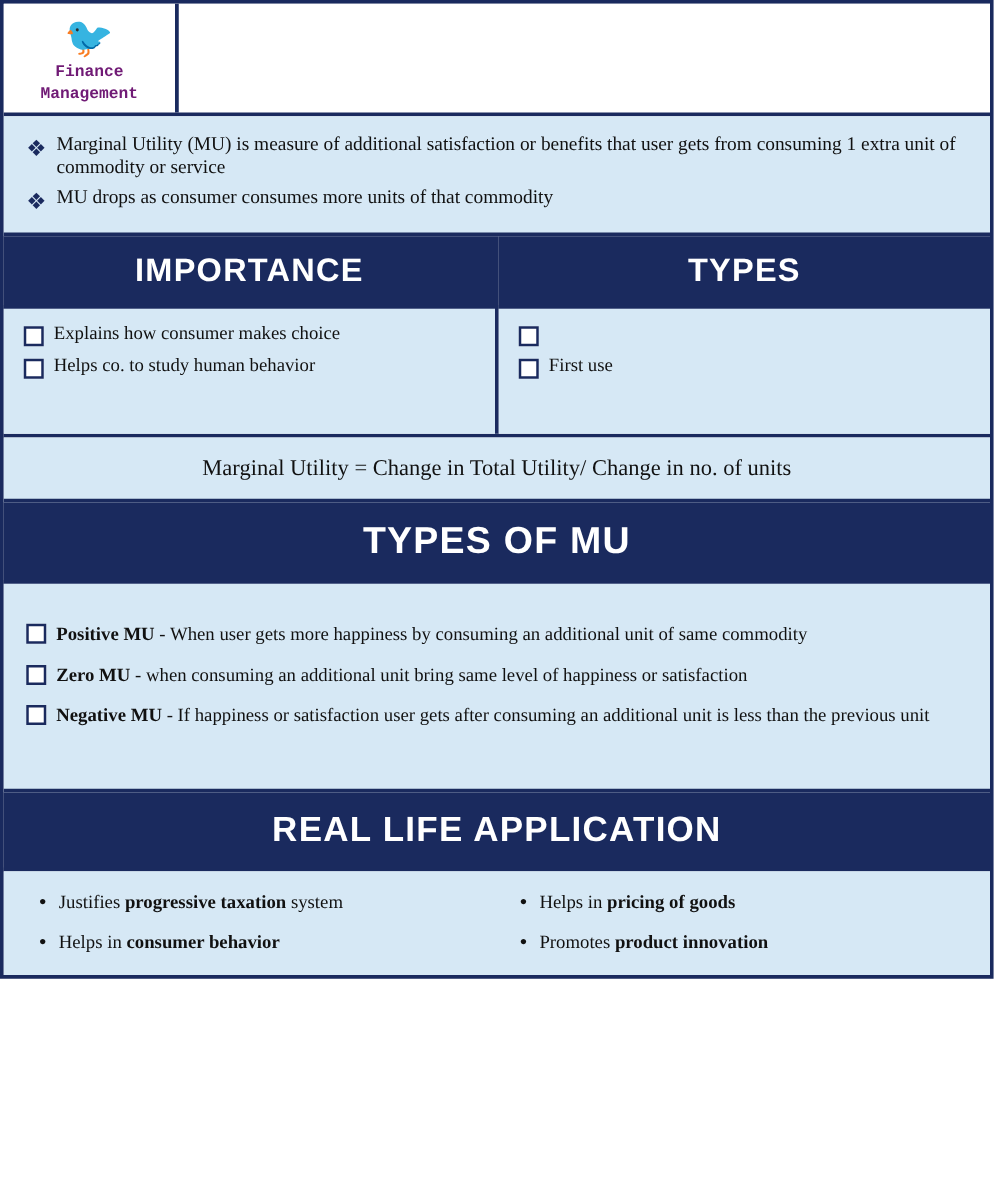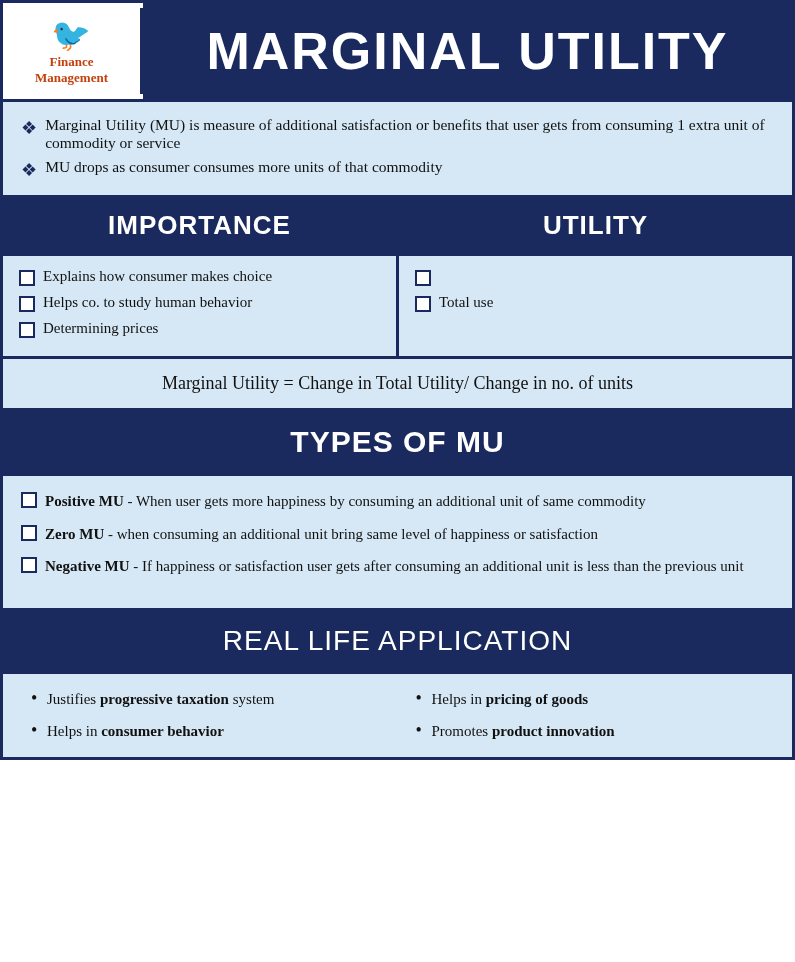--- a/index.html
+++ b/index.html
@@ -42,21 +42,22 @@
 
     .logo-text {
       font-size: 13px;
       font-weight: bold;
       color: #1a2a5e;
       text-align: center;
       line-height: 1.2;
     }
 
     .logo-text span {
-      color: #c2410c;
+      color: #701a75;
+      font-family: Liberation Mono, monospace;
     }
 
     .main-title-area {
       flex: 1;
       background: #1a2a5e;
       display: flex;
       align-items: center;
       justify-content: center;
       padding: 18px 20px;
     }
@@ -188,21 +189,21 @@
       font-weight: bold;
       text-align: center;
       padding: 14px 8px;
       letter-spacing: 1px;
       font-family: Arial, sans-serif;
       border-bottom: 3px solid #1a2a5e;
     }
 
     .types-content {
       background: #d6e8f5;
-      padding: 14px 18px;
+      padding: 30px 18px;
       border-bottom: 3px solid #1a2a5e;
     }
 
     .types-content p {
       font-size: 15px;
       color: #111;
       margin-bottom: 10px;
       display: flex;
       align-items: flex-start;
       gap: 8px;
@@ -216,21 +217,21 @@
     .type-bold {
       font-weight: bold;
       color: #111;
     }
 
     
     .rla-header {
       background: #1a2a5e;
       color: #fff;
       font-size: 28px;
-      font-weight: normal;
+      font-weight: bold;
       text-align: center;
       padding: 14px 8px;
       letter-spacing: 1px;
       font-family: Arial, sans-serif;
       border-bottom: 3px solid #1a2a5e;
     }
 
     .rla-content {
       background: #d6e8f5;
       padding: 14px 18px;
@@ -274,23 +275,20 @@
 
 <div class="outer-wrapper">
 
   <div class="header">
     <div class="logo-area">
       <div class="logo-icon">🐦</div>
       <div class="logo-text">
         <span>Finance</span><br>
         <span>Management</span>
       </div>
-    </div>
-    <div class="main-title-area">
-      <h1 class="main-title">MARGINAL UTILITY</h1>
     </div>
   </div>
 
   <div class="intro-section">
     <p>
       <span class="diamond-bullet">❖</span>
       <span>Marginal Utility (MU) is measure of  additional satisfaction or benefits that user gets from consuming  1 extra unit of  commodity or service</span>
     </p>
     <p>
       <span class="diamond-bullet">❖</span>
@@ -303,35 +301,31 @@
       <div class="col-header">IMPORTANCE</div>
       <div class="col-content">
         <p>
           <span class="checkbox-icon"></span>
           <span>Explains how consumer makes choice</span>
         </p>
         <p>
           <span class="checkbox-icon"></span>
           <span>Helps co. to study human behavior</span>
         </p>
-        <p>
-          <span class="checkbox-icon"></span>
-          <span>Determining prices</span>
-        </p>
       </div>
     </div>
     <div class="col-right">
-      <div class="col-header">UTILITY</div>
+      <div class="col-header">TYPES</div>
       <div class="col-content">
         <p>
           <span class="checkbox-icon"></span>
         </p>
         <p>
           <span class="checkbox-icon"></span>
-          <span>Total use</span>
+          <span>First use</span>
         </p>
       </div>
     </div>
   </div>
 
   <div class="formula-content">
     <span class="formula-text">Marginal Utility = Change in Total Utility/ Change in no. of  units</span>
   </div>
 
   <div class="types-header">TYPES OF MU</div>

